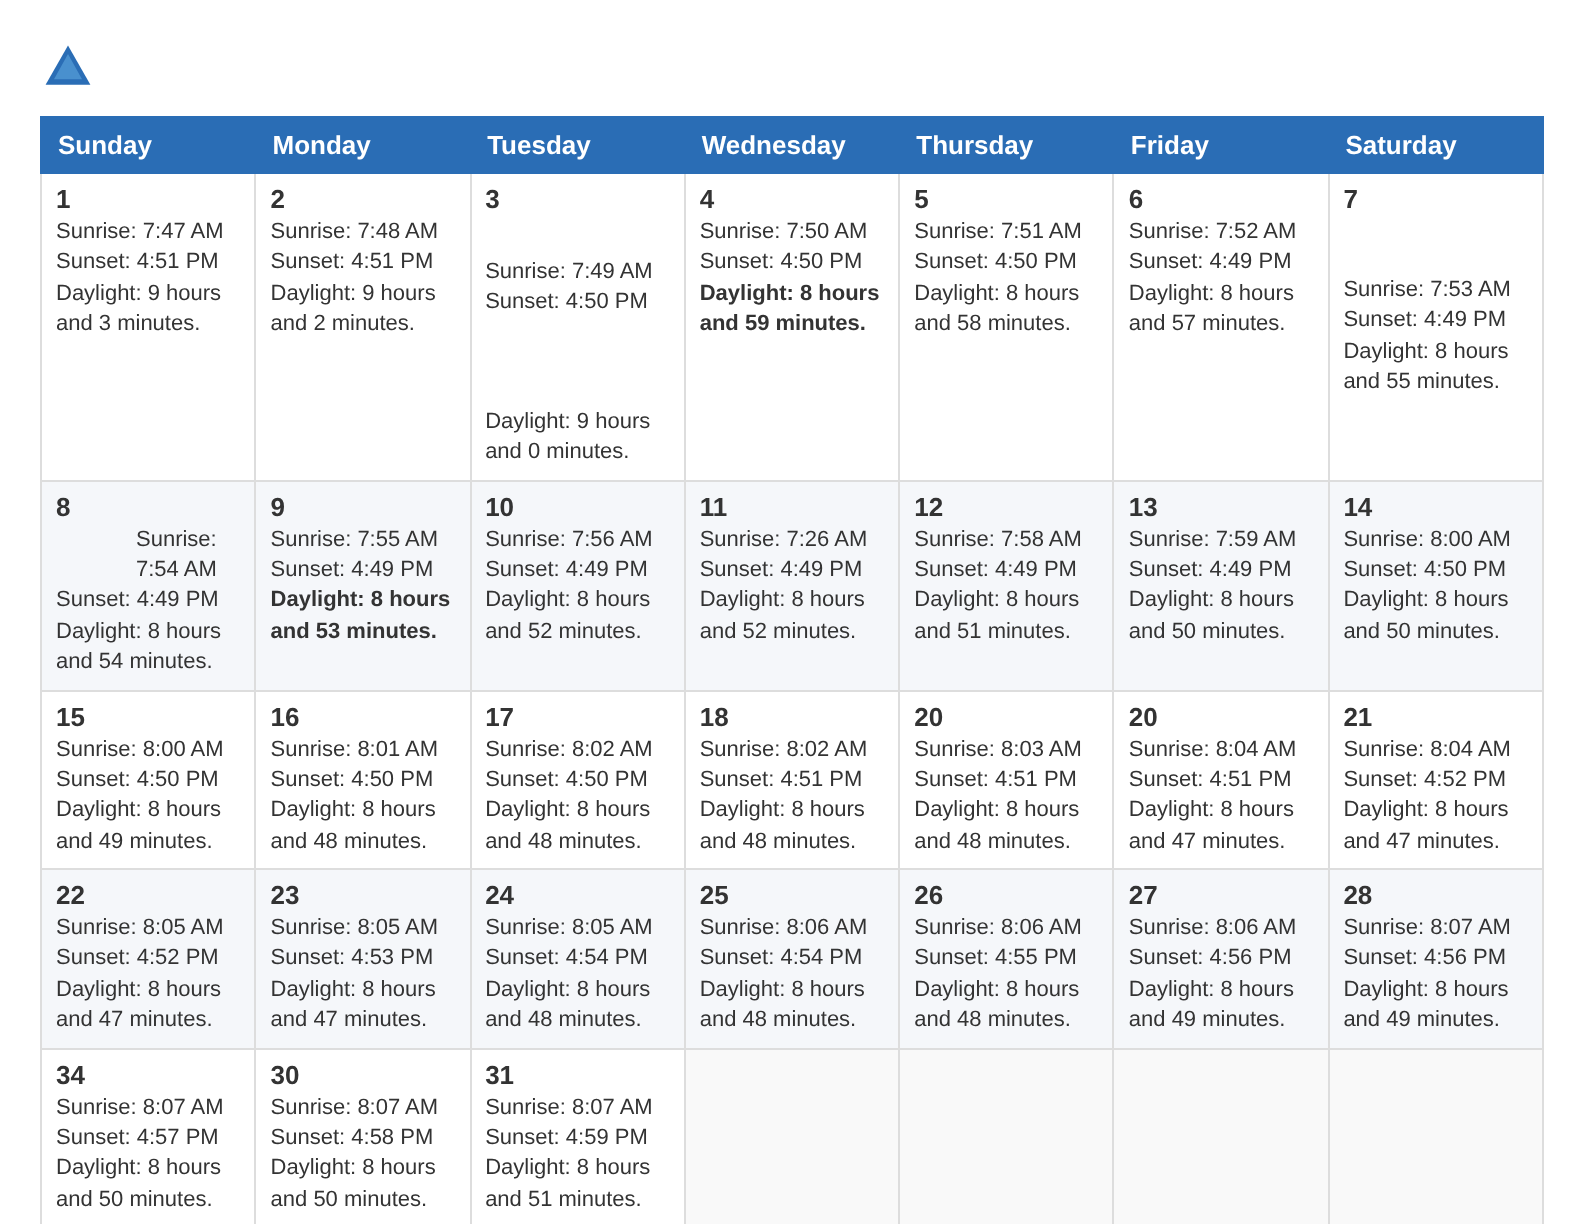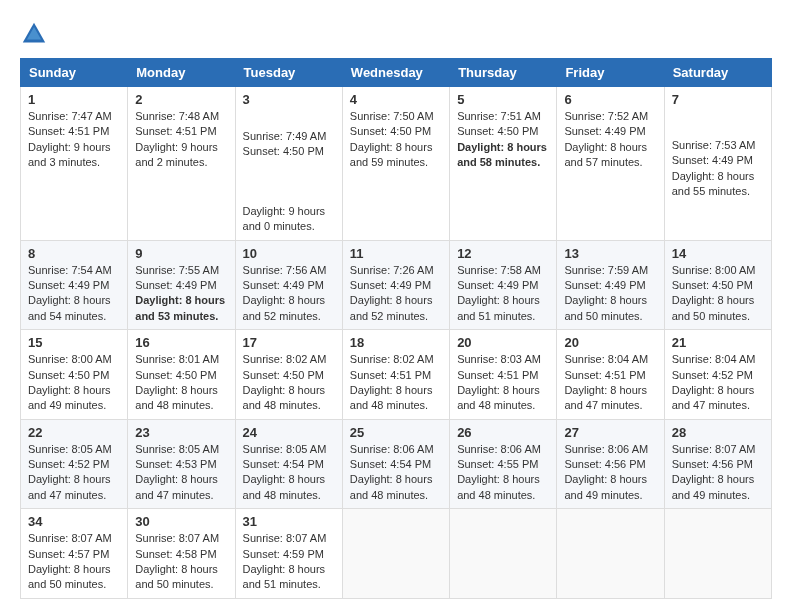--- a/index.html
+++ b/index.html
@@ -138,45 +138,45 @@
         <td>
           <span class="day-num">3</span>
           <span style="display: block; line-height: 1.4; margin-top: 22px;">Sunrise: 7:49 AM</span>
           <span style="display: block; line-height: 1.4;">Sunset: 4:50 PM</span>
           <span style="display: block; line-height: 1.4; margin-top: 44px;">Daylight: 9 hours and 0 minutes.</span>
         </td>
         <td>
           <span class="day-num">4</span>
           <span style="display: block; line-height: 1.4;">Sunrise: 7:50 AM</span>
           <span style="display: block; line-height: 1.4;">Sunset: 4:50 PM</span>
-          <span style="display: block; line-height: 1.4;">Daylight: 8 hours and 59 minutes.</span>
+          <span style="display: block; line-height: 1.4; font-weight: bold;">Daylight: 8 hours and 59 minutes.</span>
         </td>
         <td>
           <span class="day-num">5</span>
           <span style="display: block; line-height: 1.4;">Sunrise: 7:51 AM</span>
           <span style="display: block; line-height: 1.4;">Sunset: 4:50 PM</span>
-          <span style="display: block; line-height: 1.4; font-weight: bold;">Daylight: 8 hours and 58 minutes.</span>
+          <span style="display: block; line-height: 1.4;">Daylight: 8 hours and 58 minutes.</span>
         </td>
         <td>
           <span class="day-num">6</span>
           <span style="display: block; line-height: 1.4;">Sunrise: 7:52 AM</span>
           <span style="display: block; line-height: 1.4;">Sunset: 4:49 PM</span>
           <span style="display: block; line-height: 1.4;">Daylight: 8 hours and 57 minutes.</span>
         </td>
         <td>
           <span class="day-num">7</span>
           <span style="display: block; line-height: 1.4; margin-top: 31px;">Sunrise: 7:53 AM</span>
           <span style="display: block; line-height: 1.4;">Sunset: 4:49 PM</span>
           <span style="display: block; line-height: 1.4;">Daylight: 8 hours and 55 minutes.</span>
         </td>
       </tr>
       <tr>
         <td>
           <span class="day-num">8</span>
-          <span style="display: block; line-height: 1.4;">Sunrise: 7:54 AM</span>
+          <span style="display: block; line-height: 1.4; margin-left: 40px;">Sunrise: 7:54 AM</span>
           <span style="display: block; line-height: 1.4;">Sunset: 4:49 PM</span>
           <span style="display: block; line-height: 1.4;">Daylight: 8 hours and 54 minutes.</span>
         </td>
         <td>
           <span class="day-num">9</span>
           <span style="display: block; line-height: 1.4;">Sunrise: 7:55 AM</span>
           <span style="display: block; line-height: 1.4;">Sunset: 4:49 PM</span>
           <span style="display: block; line-height: 1.4; font-weight: bold;">Daylight: 8 hours and 53 minutes.</span>
         </td>
         <td>

